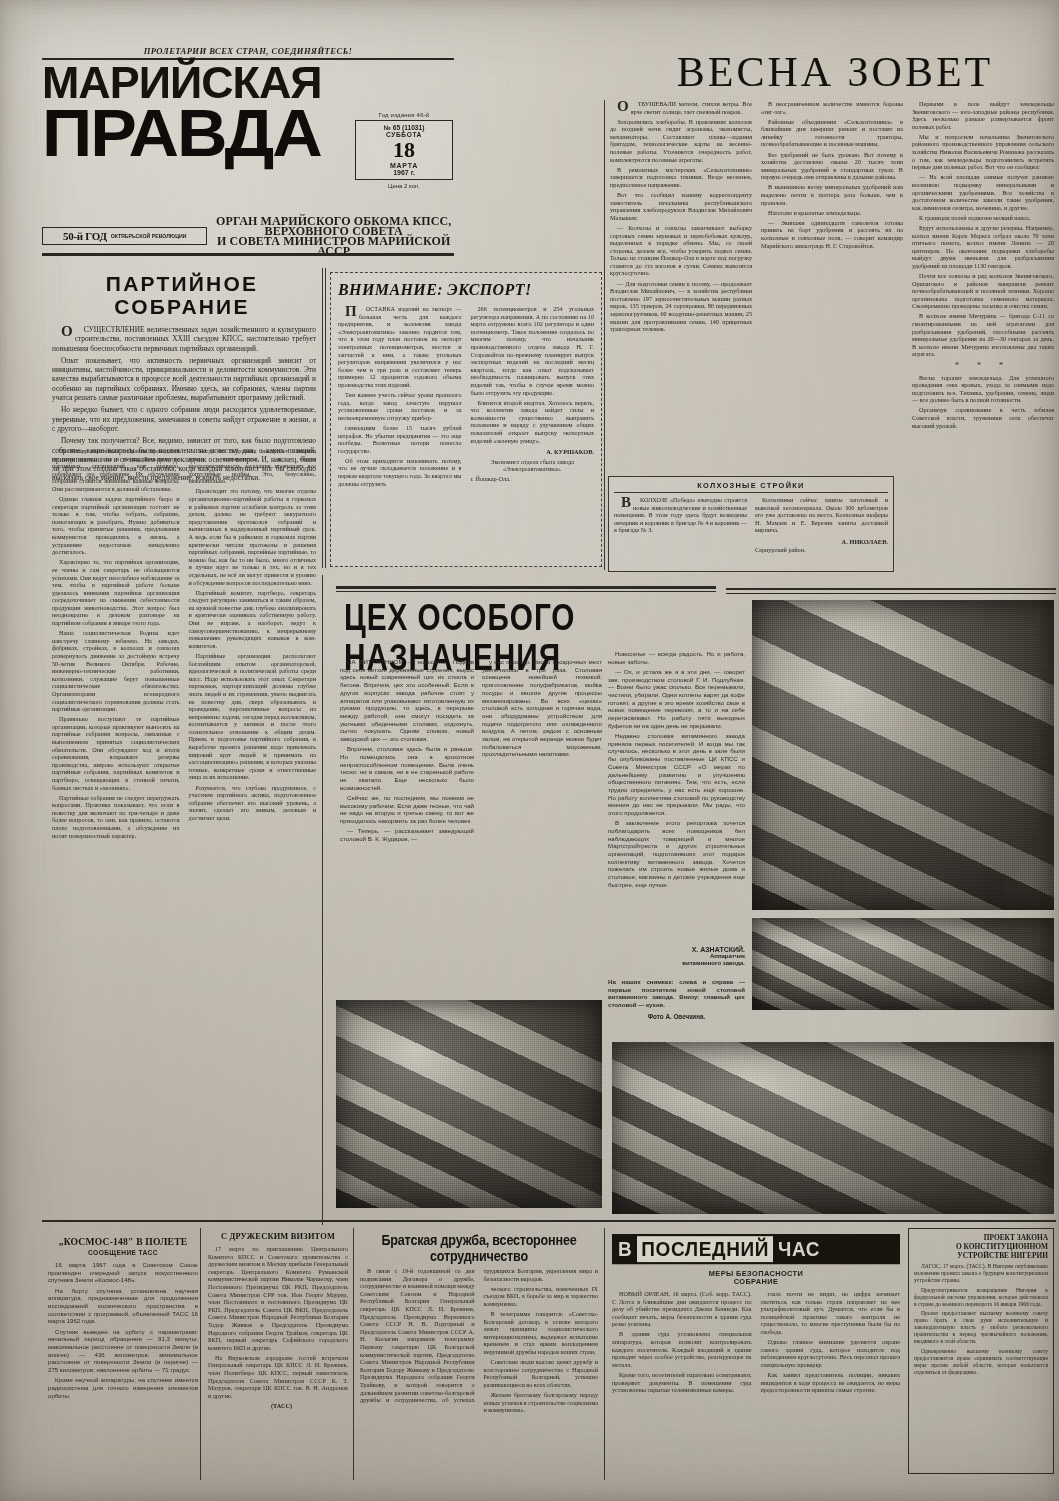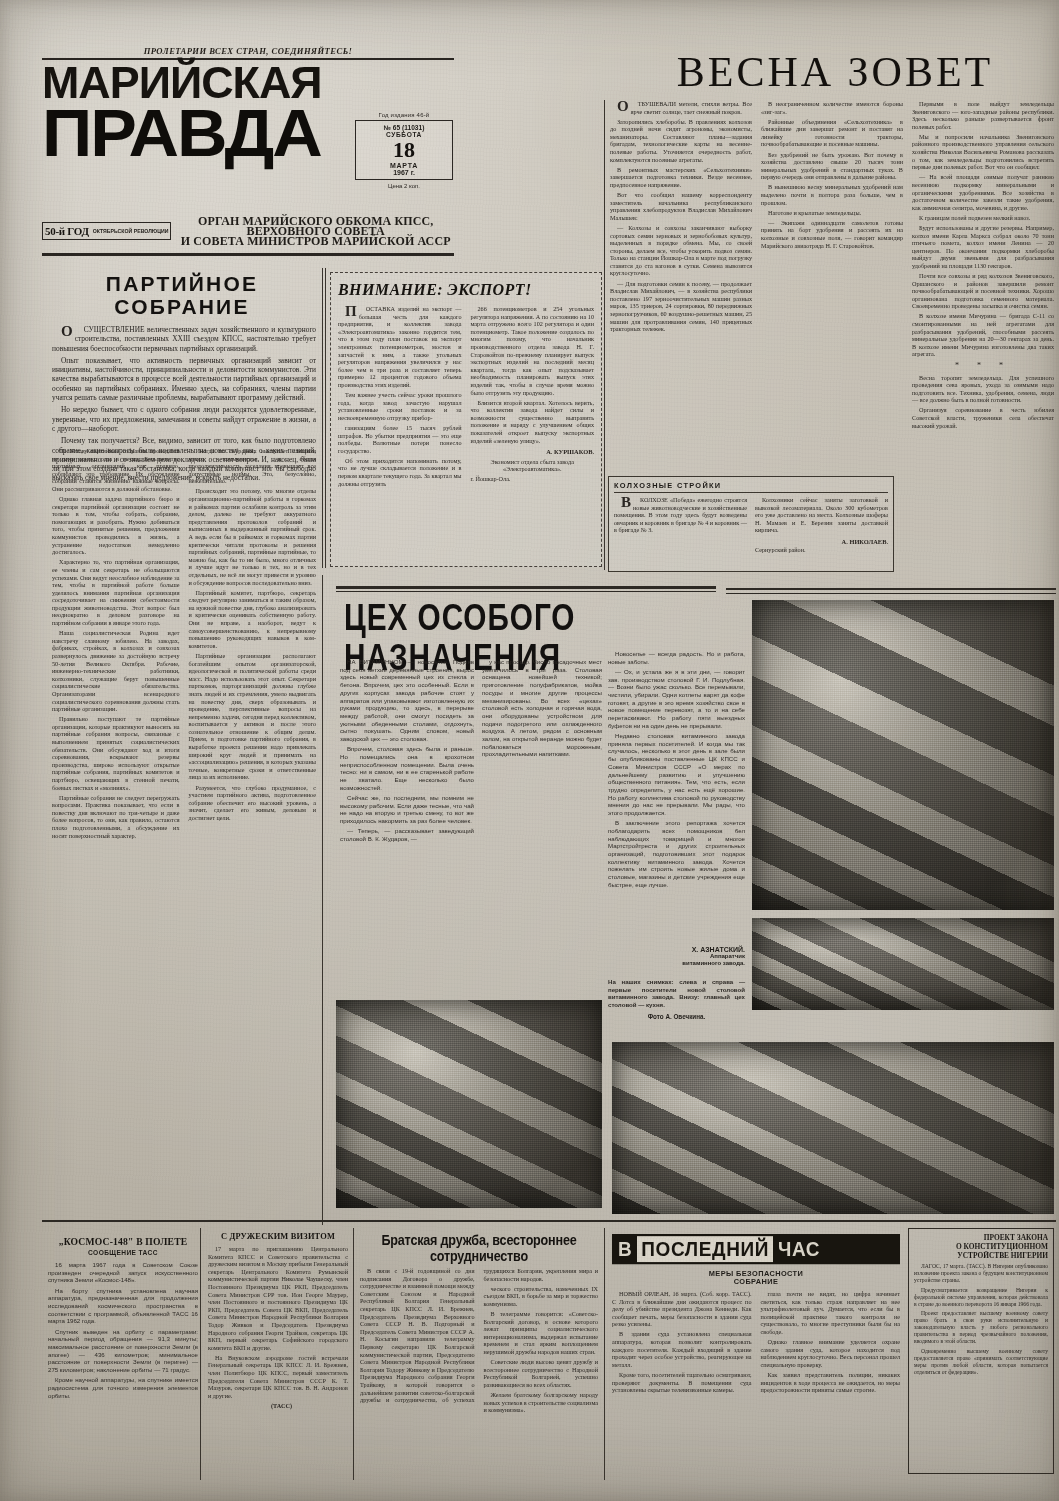--- a/index.html
+++ b/index.html
@@ -71,21 +71,21 @@
   .yearline{font-size:6px;color:#2b2723;letter-spacing:.2px;margin-bottom:2px;
     font-family:"Liberation Sans",sans-serif;}
   .dbox{border:1.3px solid #2b2723;padding:3px 2px 3px 2px;background:rgba(255,255,255,.12);}
   .dnum{font-size:6.6px;font-weight:bold;font-family:"Liberation Sans",sans-serif;color:#201d19;}
   .dday{font-size:6.6px;font-weight:bold;font-family:"Liberation Sans",sans-serif;color:#201d19;letter-spacing:.6px;}
   .dbig{font-size:22px;font-weight:bold;font-family:"Liberation Serif",serif;line-height:22px;color:#14110e;margin:1px 0;}
   .dmon{font-size:7px;font-weight:bold;font-family:"Liberation Sans",sans-serif;color:#201d19;letter-spacing:.7px;}
   .dyr{font-size:7px;font-weight:bold;font-family:"Liberation Sans",sans-serif;color:#201d19;}
   .dprice{font-size:6px;margin-top:3px;color:#2b2723;font-family:"Liberation Sans",sans-serif;}
   #badgerow{position:absolute;left:42px;top:216px;width:412px;display:flex;align-items:center;gap:6px;}
-  .badge{border:1.2px solid #2b2723;padding:2px 2px;display:flex;align-items:center;gap:4px;}
+  .badge{border:1.2px solid #2b2723;padding:2px 20px;display:flex;align-items:center;gap:4px;}
   .badge-a{font-family:"Liberation Serif",serif;font-weight:bold;font-size:11px;color:#181511;letter-spacing:-.3px;}
   .badge-b{font-family:"Liberation Sans",sans-serif;font-weight:bold;font-size:5.2px;line-height:6px;color:#201d19;}
   .organ{
     font-family:"Liberation Serif",serif;font-weight:bold;font-size:12px;line-height:10px;
     color:#201d19;text-align:center;flex:1;letter-spacing:.1px;
   }
   .thickrule{position:absolute;left:42px;top:253px;width:412px;height:3.4px;background:#2a2622;}
 
   
   #bullets{
@@ -139,21 +139,21 @@
   .sigsub{text-align:center;font-size:6.2px;margin-top:2px;color:#2b2622;}
 
   
   #kolhoz-box{
     position:absolute;left:608px;top:476px;width:286px;height:96px;
     box-sizing:border-box;border:1.1px solid #3c372f;padding:4px 5px;
     background:rgba(255,255,255,.09);
   }
   #kolhoz-title{
     font-family:"Liberation Sans",sans-serif;font-weight:bold;font-size:7.4px;
-    letter-spacing:1.3px;color:#1d1a16;
+    letter-spacing:1.3px;text-align:center;color:#1d1a16;
     border-bottom:.9px solid #3c372f;padding-bottom:2px;margin-bottom:3px;
   }
 
   
   #ceh-rule1{position:absolute;left:336px;top:586px;width:380px;height:2.6px;background:#2d2924;}
   #ceh-rule1b{position:absolute;left:336px;top:591px;width:380px;height:1px;background:#2d2924;}
   #ceh-rule2{position:absolute;left:726px;top:588px;width:330px;height:2.2px;background:#2d2924;}
   #ceh-rule2b{position:absolute;left:726px;top:593px;width:330px;height:1px;background:#2d2924;}
   #ceh-title{
     position:absolute;left:344px;top:598px;width:390px;

